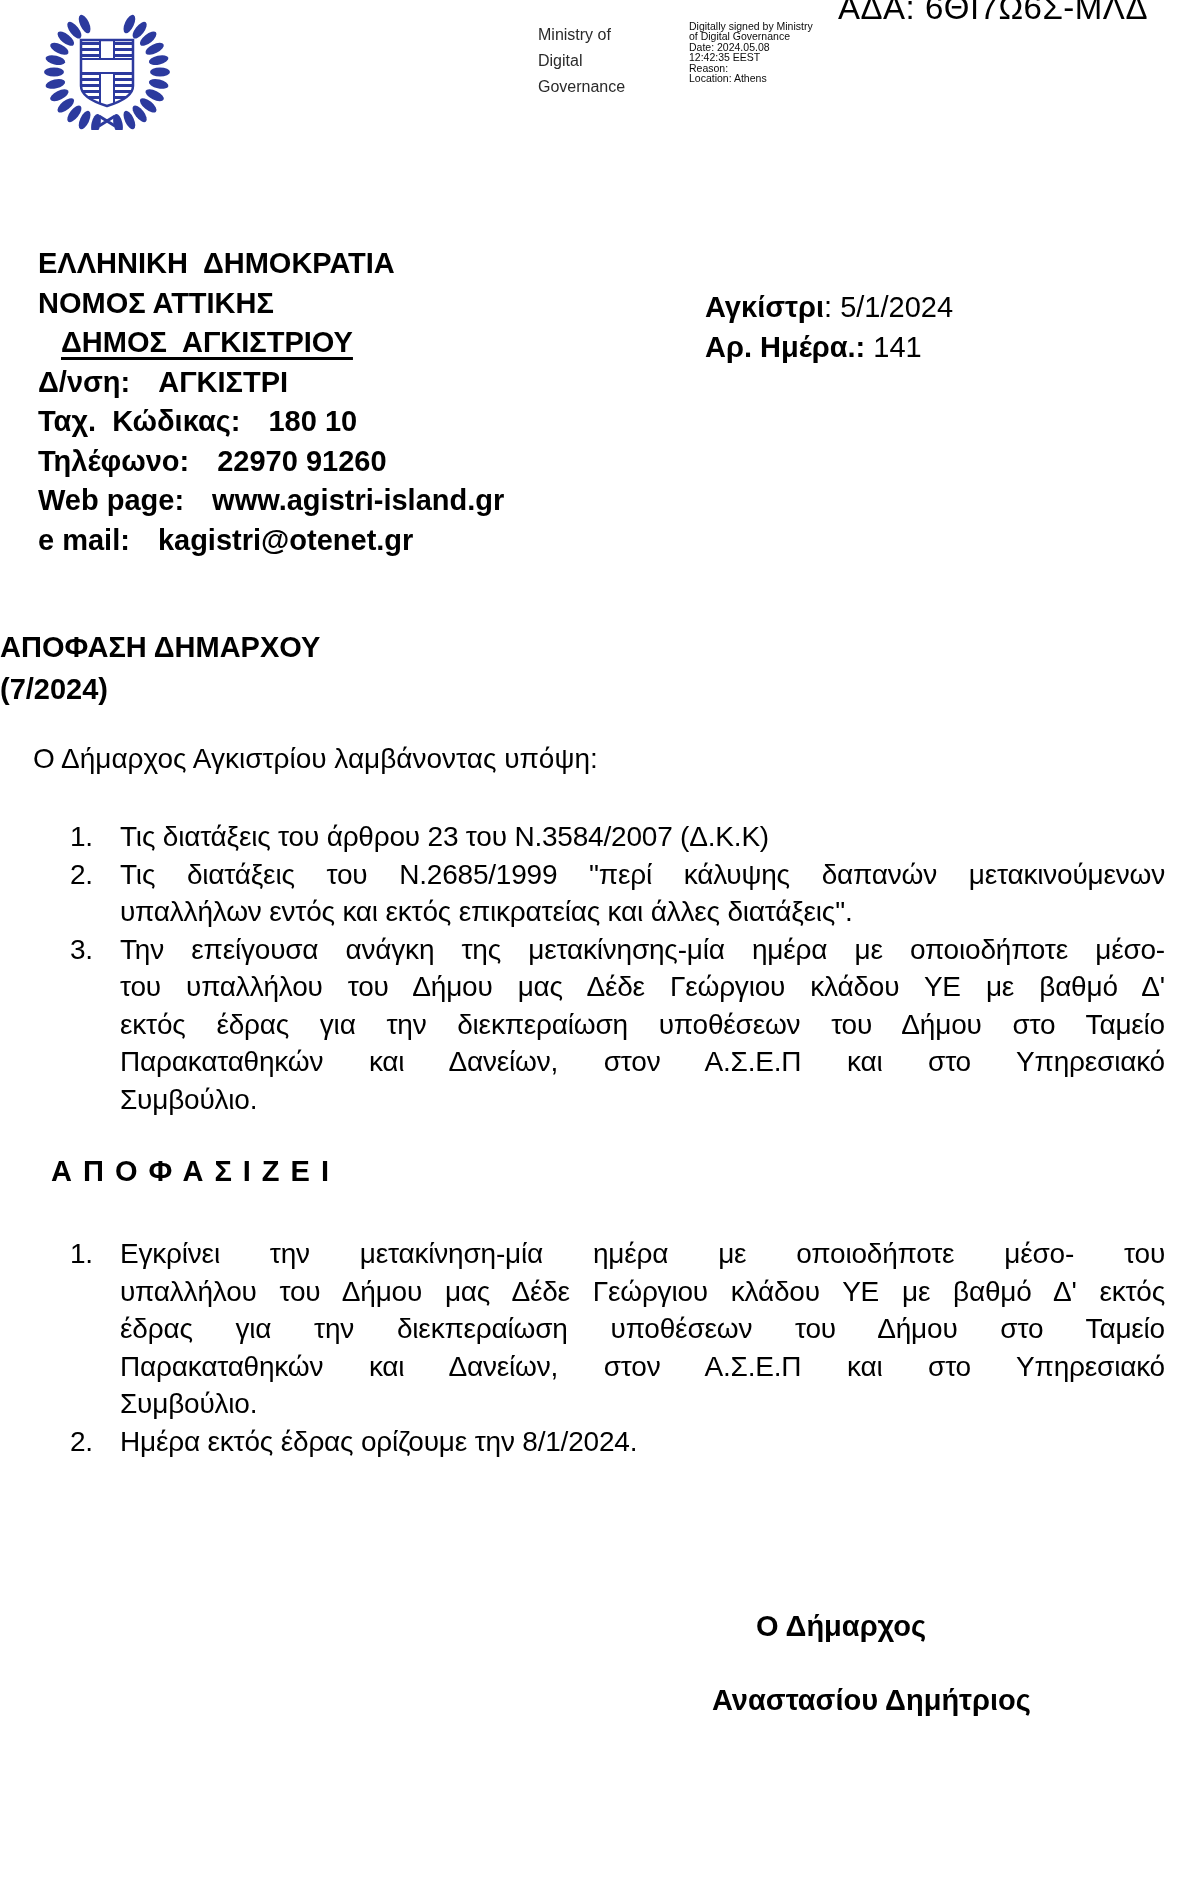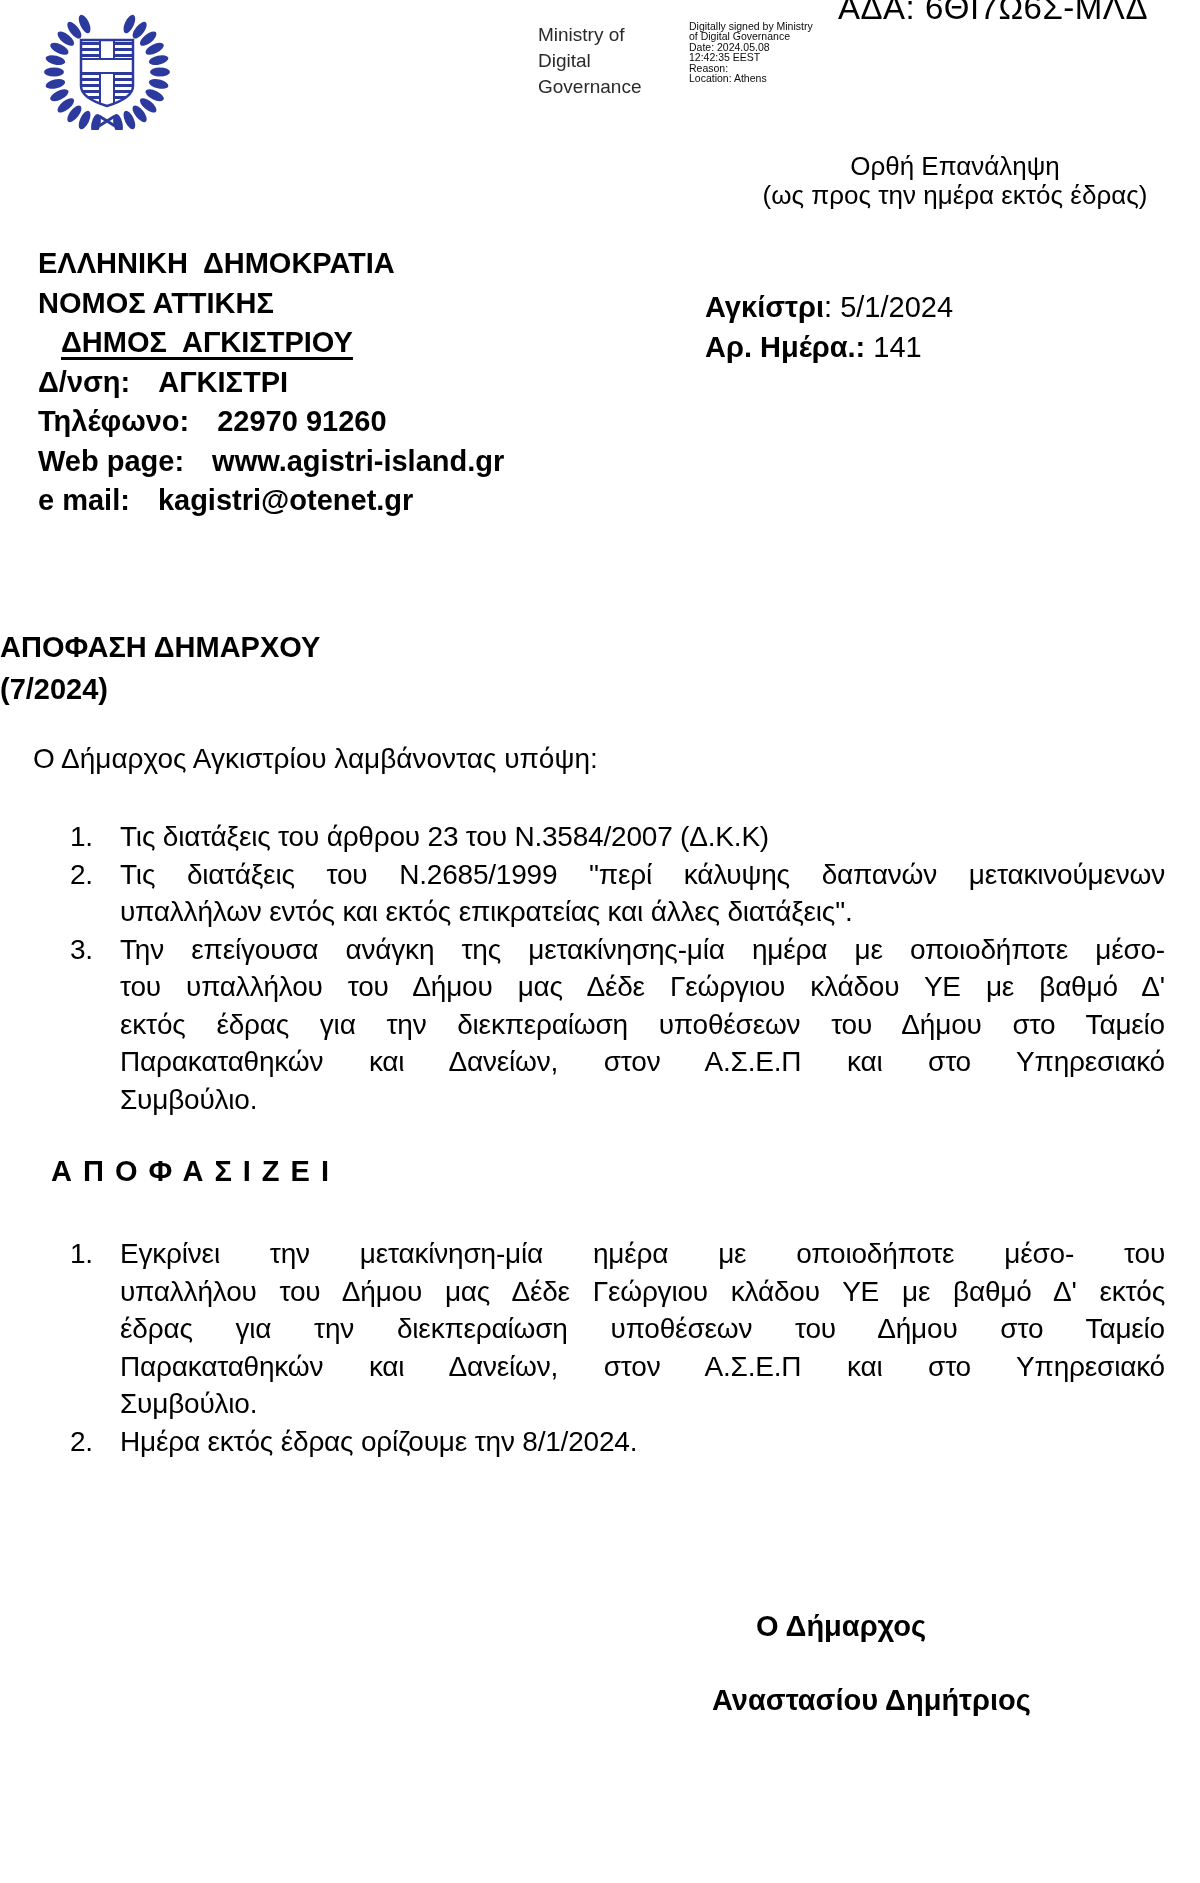--- a/index.html
+++ b/index.html
@@ -9,21 +9,21 @@
     background:#ffffff; color:#000; overflow:hidden;
     font-family:"Liberation Sans","DejaVu Sans",sans-serif;
   }
   .ada {
     position:absolute; top:-11px; left:838px;
     font-size:33px; letter-spacing:.5px; white-space:nowrap;
   }
   .emblem { position:absolute; left:40px; top:12px; }
   .ministry {
     position:absolute; left:538px; top:22px;
-    font-size:19px; line-height:26px; color:#2a2a2a;
+    font-size:16px; line-height:26px; color:#2a2a2a;
   }
   .stamp {
     position:absolute; left:689px; top:21px;
     font-size:10.5px; line-height:10.4px; color:#0a0a0a; white-space:nowrap;
   }
   .correction {
     position:absolute; left:730px; top:152px; width:450px;
     text-align:center; font-size:26px; line-height:29px; white-space:nowrap;
   }
   .sender {
@@ -124,30 +124,27 @@
 
   <div class="stamp">
     <div>Digitally signed by Ministry</div>
     <div>of Digital Governance</div>
     <div>Date: 2024.05.08</div>
     <div>12:42:35 EEST</div>
     <div>Reason:</div>
     <div>Location: Athens</div>
   </div>
 
-  <div class="correction">
-    <div>Ορθή Επανάληψη</div>
-    <div>(ως προς την ημέρα εκτός έδρας)</div>
-  </div>
 
   <div class="sender">
     <div class="b">ΕΛΛΗΝΙΚΗ  ΔΗΜΟΚΡΑΤΙΑ</div>
     <div class="b">ΝΟΜΟΣ ΑΤΤΙΚΗΣ</div>
     <div class="b u">ΔΗΜΟΣ  ΑΓΚΙΣΤΡΙΟΥ</div>
     <div><span class="b">Δ/νση:</span><span class="val">ΑΓΚΙΣΤΡΙ</span></div>
+    <div><span class="b">Ταχ.  Κώδικας:</span><span class="val">180 10</span></div>
     <div><span class="b">Τηλέφωνο:</span><span class="val">22970 91260</span></div>
     <div><span class="b">Web page:</span><span class="val">www.agistri-island.gr</span></div>
     <div><span class="b">e mail:</span><span class="val">kagistri@otenet.gr</span></div>
   </div>
 
   <div class="meta">
     <div><span class="b">Αγκίστρι</span><span>: 5/1/2024</span></div>
     <div><span class="b">Αρ. Ημέρα.:</span><span> 141</span></div>
   </div>
 

